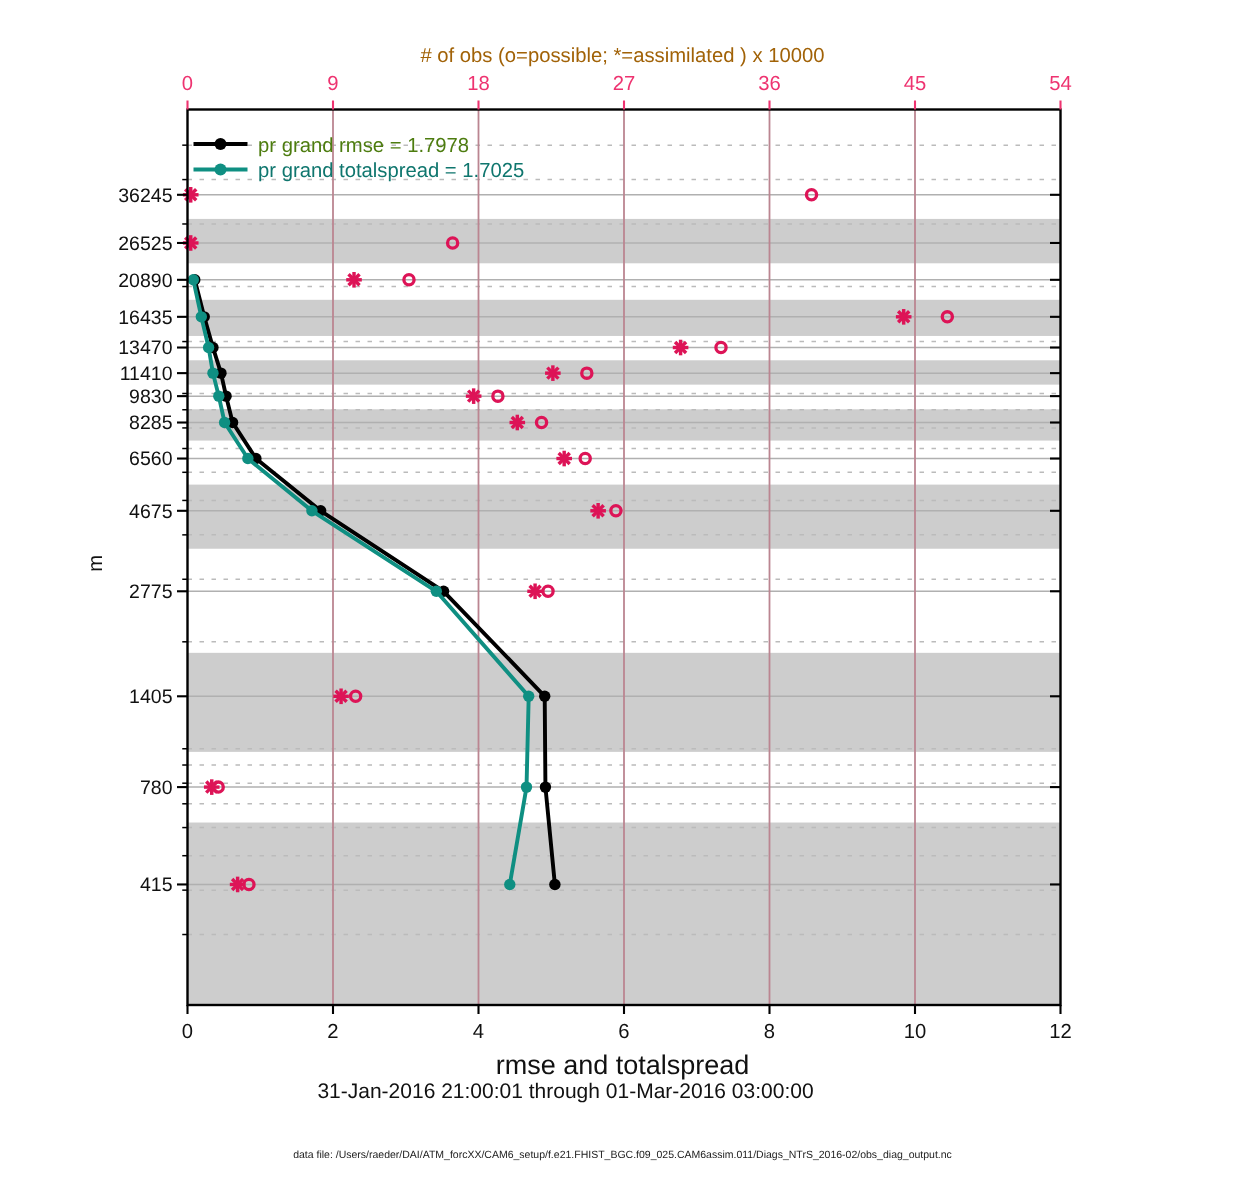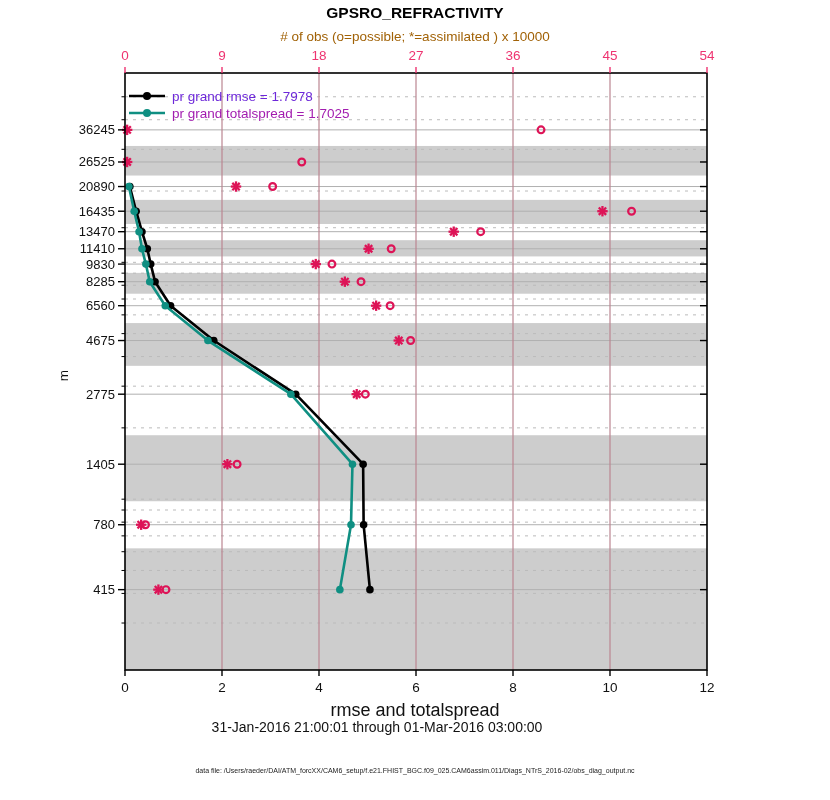--- a/index.html
+++ b/index.html
@@ -16,21 +16,20 @@
   #subtitle{top:719px;left:0;width:754px;text-align:center;font-size:14px;color:#111;}
   #footer-text{top:767px;left:0;width:830px;text-align:center;font-size:7px;color:#222;}
   #y-axis-label{top:368px;left:58px;font-size:13.5px;color:#111;
                 transform:rotate(-90deg);transform-origin:center;}
 </style>
 </head>
 <body>
 
 <div id="stage">
 
-  <div id="chart-title" class="abs">GPSRO_REFRACTIVITY</div>
 
   <div id="top-axis-label" class="abs" style="color: #a16207;"># of obs (o=possible; *=assimilated ) x 10000</div>
 
   <svg id="plot-svg" class="abs" width="830" height="800">
       <rect x="125" y="145.94466747679127" width="582" height="29.591689268850814" fill="#cdcdcd"></rect>
       <rect x="125" y="199.8813897758672" width="582" height="24.08036866724649" fill="#cdcdcd"></rect>
       <rect x="125" y="240.19659769428046" width="582" height="16.23029028299095" fill="#cdcdcd"></rect>
       <rect x="125" y="272.8757962341142" width="582" height="20.83796176690987" fill="#cdcdcd"></rect>
       <rect x="125" y="323.0730946241855" width="582" height="42.75219941572652" fill="#cdcdcd"></rect>
       <rect x="125" y="435.2285045987404" width="582" height="66.02267772108519" fill="#cdcdcd"></rect>
@@ -265,29 +264,29 @@
       <line x1="121.5" y1="570.4719146986849" x2="125" y2="570.4719146986849" stroke="#000" stroke-width="1"></line>
       <line x1="121.5" y1="593.4250121112626" x2="125" y2="593.4250121112626" stroke="#000" stroke-width="1"></line>
       <line x1="121.5" y1="623.0167013801133" x2="125" y2="623.0167013801133" stroke="#000" stroke-width="1"></line>
     </svg>
 
   <div class="legend-row abs" style="top:88px;">
     <svg width="38" height="12">
       <line x1="1" y1="6" x2="37" y2="6" stroke="#000" stroke-width="2.6"></line>
       <circle cx="19" cy="6" r="4" fill="#000"></circle>
     </svg>
-    <span class="legend-text" style="color: #6d28d9;">pr grand rmse = 1.7978</span>
+    <span class="legend-text" style="color: #4d7c0f;">pr grand rmse = 1.7978</span>
   </div>
 
   <div class="legend-row abs" style="top:105px;">
     <svg width="38" height="12">
       <line x1="1" y1="6" x2="37" y2="6" stroke="#0f8f82" stroke-width="2.6"></line>
       <circle cx="19" cy="6" r="4" fill="#0f8f82"></circle>
     </svg>
-    <span class="legend-text" style="color: #a21caf;">pr grand totalspread = 1.7025</span>
+    <span class="legend-text" style="color: #0f766e;">pr grand totalspread = 1.7025</span>
   </div>
 
   <div id="y-axis-label" class="abs">m</div>
 
   <div id="x-axis-label" class="abs">rmse and totalspread</div>
 
   <div id="subtitle" class="abs">31-Jan-2016 21:00:01 through 01-Mar-2016 03:00:00</div>
 
   <div id="footer-text" class="abs">data file: /Users/raeder/DAI/ATM_forcXX/CAM6_setup/f.e21.FHIST_BGC.f09_025.CAM6assim.011/Diags_NTrS_2016-02/obs_diag_output.nc</div>
 </div>

